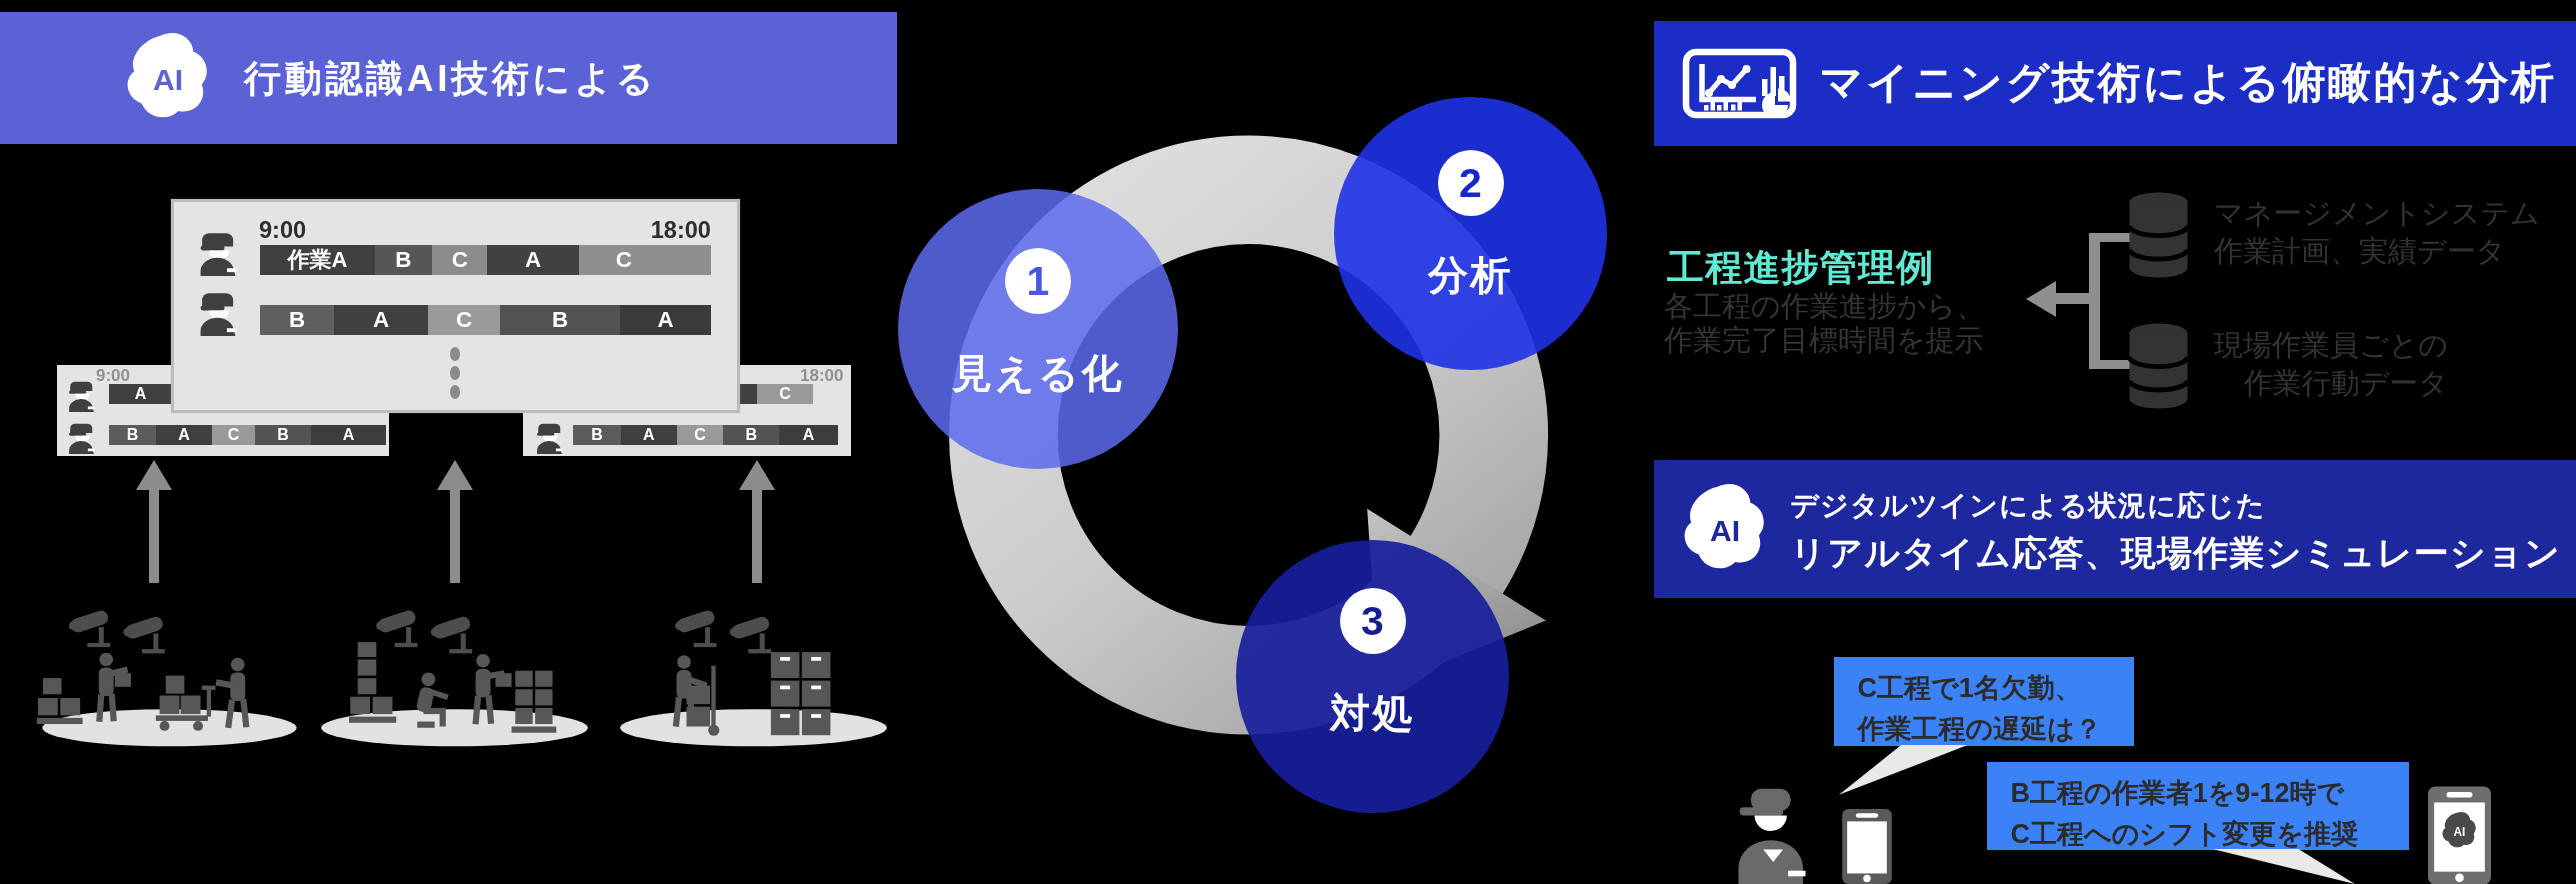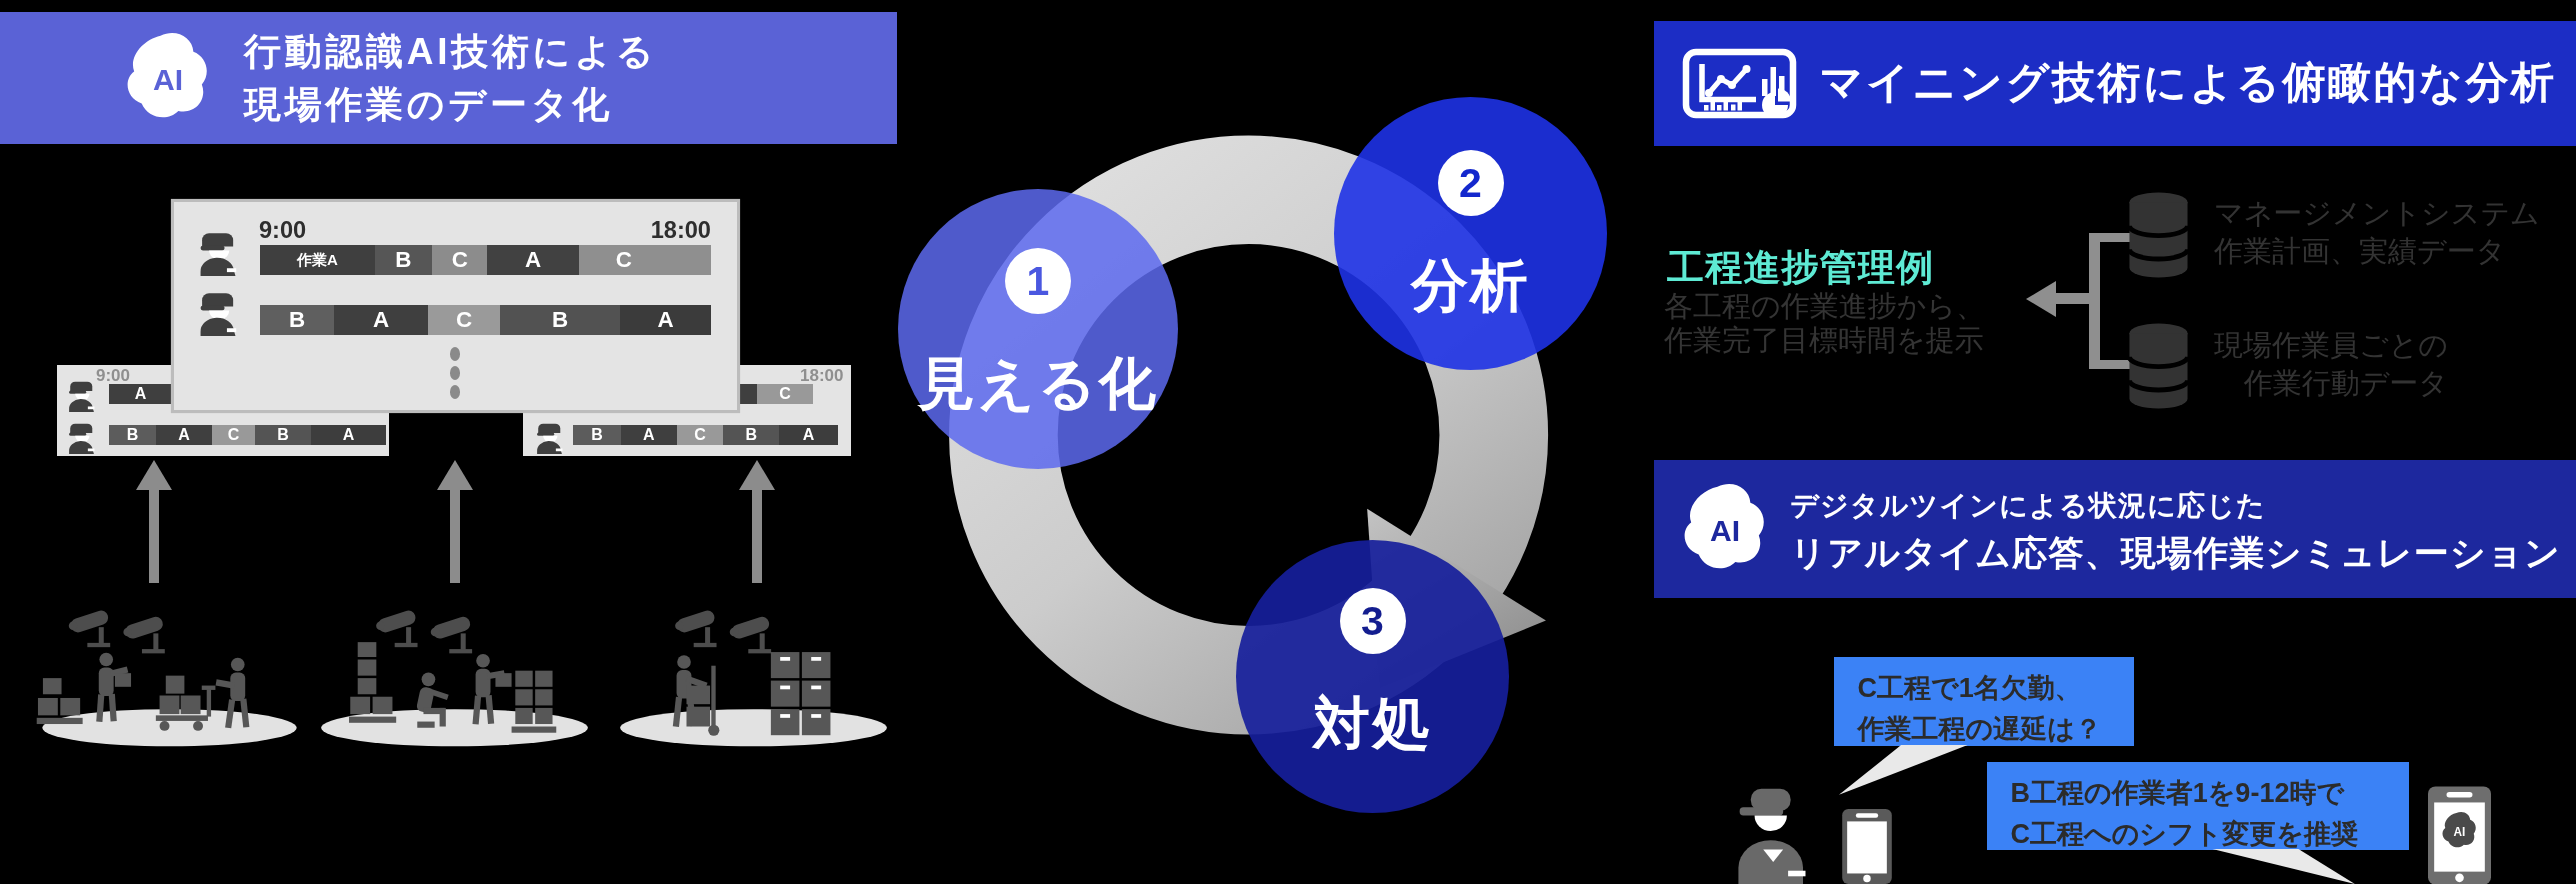--- a/index.html
+++ b/index.html
@@ -18,42 +18,41 @@
   .dot{position:absolute;width:10px;height:13.7px;border-radius:50%;background:#8a8a8a;}
   
   .uparrow{position:absolute;width:37px;display:flex;flex-direction:column;align-items:center;}
   .uparrow .head{width:0;height:0;border-left:18.6px solid transparent;border-right:18.6px solid transparent;
                  border-bottom:30px solid #8c8c8c;}
   .uparrow .shaft{width:10px;height:93px;background:#8c8c8c;}
   
   .cyc{position:absolute;border-radius:50%;display:flex;flex-direction:column;align-items:center;}
   .badge{width:66px;height:66px;border-radius:50%;background:#fff;display:flex;
          align-items:center;justify-content:center;font-weight:bold;font-size:41px;}
-  .cyc-label{color:#fff;font-weight:bold;font-size:57px;letter-spacing:2.5px;white-space:nowrap;margin-top:32px;}
+  .cyc-label{color:#fff;font-weight:bold;font-size:40px;letter-spacing:2.5px;white-space:nowrap;margin-top:32px;}
   
   .ghost-title{position:absolute;font-weight:bold;font-size:37px;color:#5eead4;letter-spacing:1.2px;white-space:nowrap;}
   .ghost-body{position:absolute;font-size:29px;color:#343434;line-height:1.18;white-space:nowrap;}
   .dblabel{position:absolute;font-size:29px;color:#333;line-height:1.3;white-space:nowrap;}
   
   .bubble{position:absolute;background:#3b82f6;color:#2b2b2b;font-weight:bold;font-size:27px;
           line-height:1.5;padding:11.2px 0 0 23.6px;white-space:nowrap;box-sizing:border-box;}
 </style>
 </head>
 <body>
 
 <div id="stage">
 
   <div class="banner" style="left:0;top:12.4px;width:897px;height:132px;background:#5a62d6;z-index:4;">
     <svg width="94" height="94" viewBox="0 0 100 100" style="margin-left:121px;">
       <path d="M42,5 C58,-3 76,6 77,22 C91,27 96,45 86,57 C92,73 79,89 61,85 C49,97 28,92 22,77 C6,72 2,52 14,43 C8,27 24,9 42,5 Z" fill="#ffffff"></path>
       <text x="50" y="63" font-size="32" font-weight="bold" fill="#5a62d6" text-anchor="middle">AI</text>
     </svg>
     <div style="margin-left:29px;">
       <div class="banner-text" style="font-size:37px;letter-spacing:3.7px;line-height:53px;">行動認識AI技術による</div>
-      <div class="banner-text" style="font-size:37px;letter-spacing:3.7px;line-height:53px;">現場作業のデータ化</div>
     </div>
   </div>
 
   <div class="mon" style="left:57px;top:365px;width:332px;height:91px;z-index:2;">
     <div class="timelab" style="left:39px;top:1.2px;font-size:17px;color:#8f8f8f;">9:00</div>
     <svg class="abs" style="left:10px;top:15px;" width="34" height="32" viewBox="0 0 60 58">
       <path d="M14,3 h22 a9,9 0 0 1 9,9 v8 h-40 v-8 a9,9 0 0 1 9,-9 z" fill="#3f3f3f"></path>
       <rect x="3" y="19" width="31" height="6" rx="3" fill="#3f3f3f"></rect>
       <path d="M14,25 a13,12 0 0 0 26,0 z" fill="#ffffff"></path>
       <path d="M3,58 v-5 a21,17 0 0 1 43,-2 l2,7 z" fill="#3f3f3f"></path>
@@ -106,21 +105,21 @@
     <div class="timelab" style="right:26px;top:15px;font-size:23.6px;color:#2e2e2e;">18:00</div>
 
     <svg class="abs" style="left:23.6px;top:29px;" width="47" height="45" viewBox="0 0 60 58">
       <path d="M14,3 h22 a9,9 0 0 1 9,9 v8 h-40 v-8 a9,9 0 0 1 9,-9 z" fill="#3f3f3f"></path>
       <rect x="3" y="19" width="31" height="6" rx="3" fill="#3f3f3f"></rect>
       <path d="M14,25 a13,12 0 0 0 26,0 z" fill="#ffffff"></path>
       <path d="M3,58 v-5 a21,17 0 0 1 43,-2 l2,7 z" fill="#3f3f3f"></path>
       <rect x="37" y="48" width="12" height="5" fill="#ffffff"></rect>
     </svg>
     <div class="bar" style="left:86px;top:43px;width:451px;height:30px;">
-      <div class="seg" style="width:118px;background:#3f3f3f;font-size:15px;">作業A</div>
+      <div class="seg" style="width:118px;background:#3f3f3f;font-size:22px;">作業A</div>
       <div class="seg" style="width:59px;background:#565656;font-size:22.4px;">B</div>
       <div class="seg" style="width:57px;background:#8c8c8c;font-size:22.4px;">C</div>
       <div class="seg" style="width:94px;background:#414141;font-size:22.4px;">A</div>
       <div class="seg" style="width:135px;background:#8f8f8f;font-size:22.4px;justify-content:flex-start;padding-left:37px;">C</div>
     </div>
 
     <svg class="abs" style="left:23.6px;top:89px;" width="47" height="45" viewBox="0 0 60 58">
       <path d="M14,3 h22 a9,9 0 0 1 9,9 v8 h-40 v-8 a9,9 0 0 1 9,-9 z" fill="#3f3f3f"></path>
       <rect x="3" y="19" width="31" height="6" rx="3" fill="#3f3f3f"></rect>
       <path d="M14,25 a13,12 0 0 0 26,0 z" fill="#ffffff"></path>

